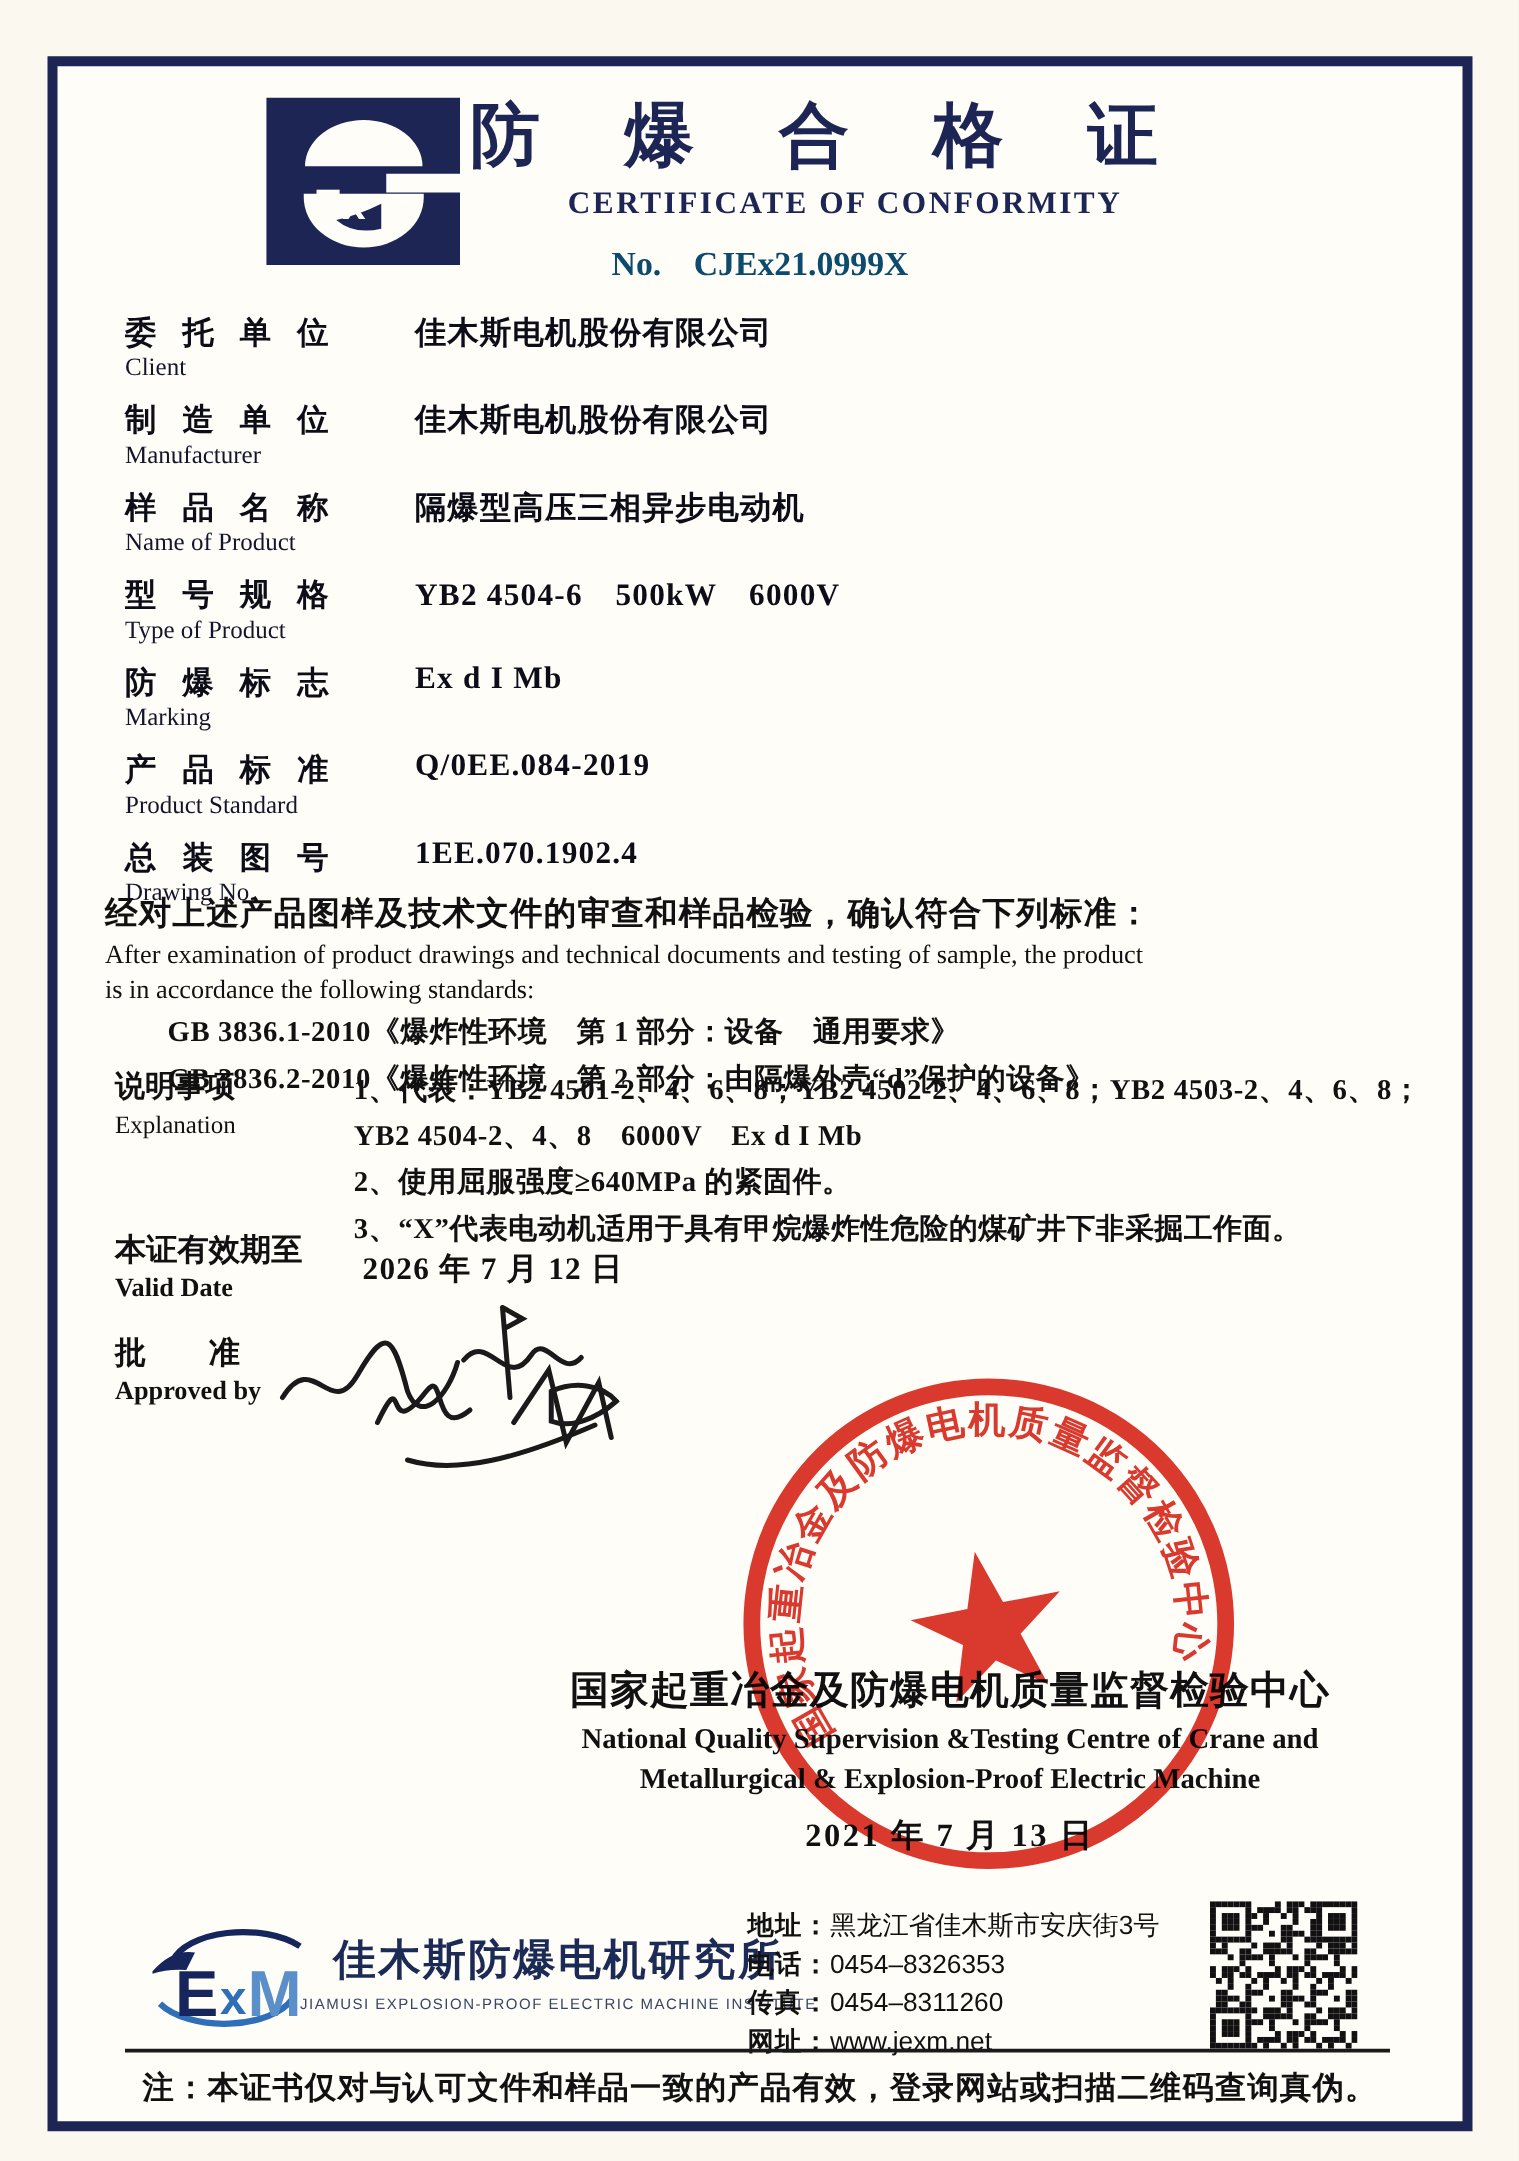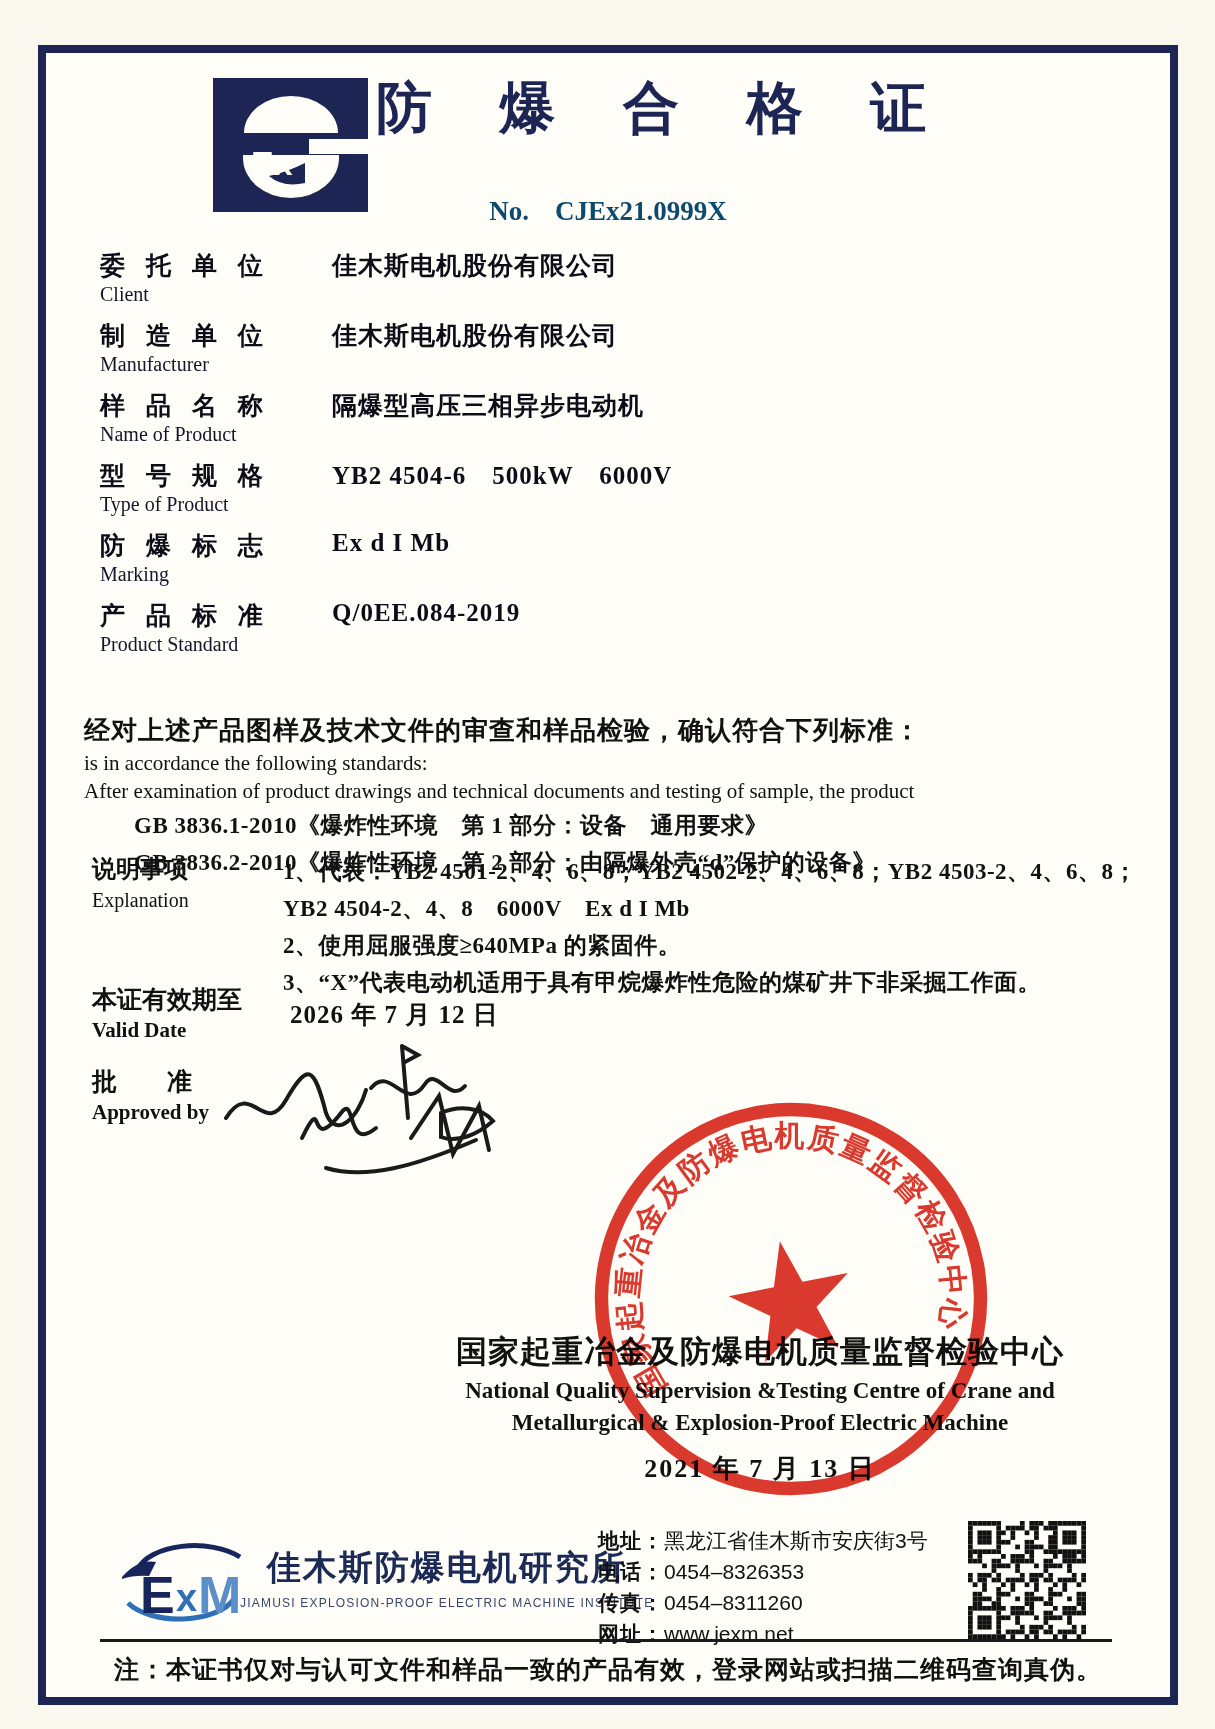--- a/index.html
+++ b/index.html
@@ -80,20 +80,21 @@
     <svg class="logo" viewBox="0 0 155 134">
       <rect x="0" y="0" width="155" height="134" fill="#1c2553"></rect>
       <path d="M31,55 A47,37 0 0 1 125,55 Z" fill="#fefdf8"></path>
       <rect x="96" y="61" width="59" height="15" fill="#fefdf8"></rect>
       <path d="M30,80 A48,40 0 0 0 126,80 L126,77 L30,77 Z" fill="#fefdf8"></path>
       <path d="M56,98 q14,12 36,7 l0,-20 q-18,9 -36,13 z" fill="#1c2553"></path>
       <text x="38" y="97" font-size="34" font-weight="bold" fill="#fefdf8" font-family="Liberation Sans, sans-serif">Ex</text>
     </svg>
 
     <div class="title-zh">防 爆 合 格 证</div>
+    <div class="title-en">CERTIFICATE OF CONFORMITY</div>
     <div class="cert-no">
       <span>No.</span><span class="num">CJEx21.0999X</span>
     </div>
 
     <div class="fields">
 
       <div class="field-row">
         <div class="field-label">
           <div class="zh">委 托 单 位</div>
           <div class="en">Client</div>
@@ -152,26 +153,36 @@
         <div class="field-label">
           <div class="zh">产 品 标 准</div>
           <div class="en">Product Standard</div>
         </div>
         <div class="field-value">
           <div class="val">Q/0EE.084-2019</div>
 
         </div>
       </div>
 
+      <div class="field-row">
+        <div class="field-label">
+          <div class="zh">总 装 图 号</div>
+          <div class="en">Drawing No.</div>
+        </div>
+        <div class="field-value">
+          <div class="val">1EE.070.1902.4</div>
+
+        </div>
+      </div>
     </div>
 
     <div class="statement">
       <div class="zh">经对上述产品图样及技术文件的审查和样品检验，确认符合下列标准：</div>
+      <div class="en">After examination of product drawings and technical documents and testing of sample, the product</div>
       <div class="en">is in accordance the following standards:</div>
-      <div class="en">After examination of product drawings and technical documents and testing of sample, the product</div>
       <div class="std">GB 3836.1-2010《爆炸性环境　第 1 部分：设备　通用要求》</div>
       <div class="std">GB 3836.2-2010《爆炸性环境　第 2 部分：由隔爆外壳“d”保护的设备》</div>
     </div>
 
     <div class="explanation">
       <div class="lbl">
         <div class="zh">说明事项</div>
         <div class="en">Explanation</div>
       </div>
       <div class="items">

